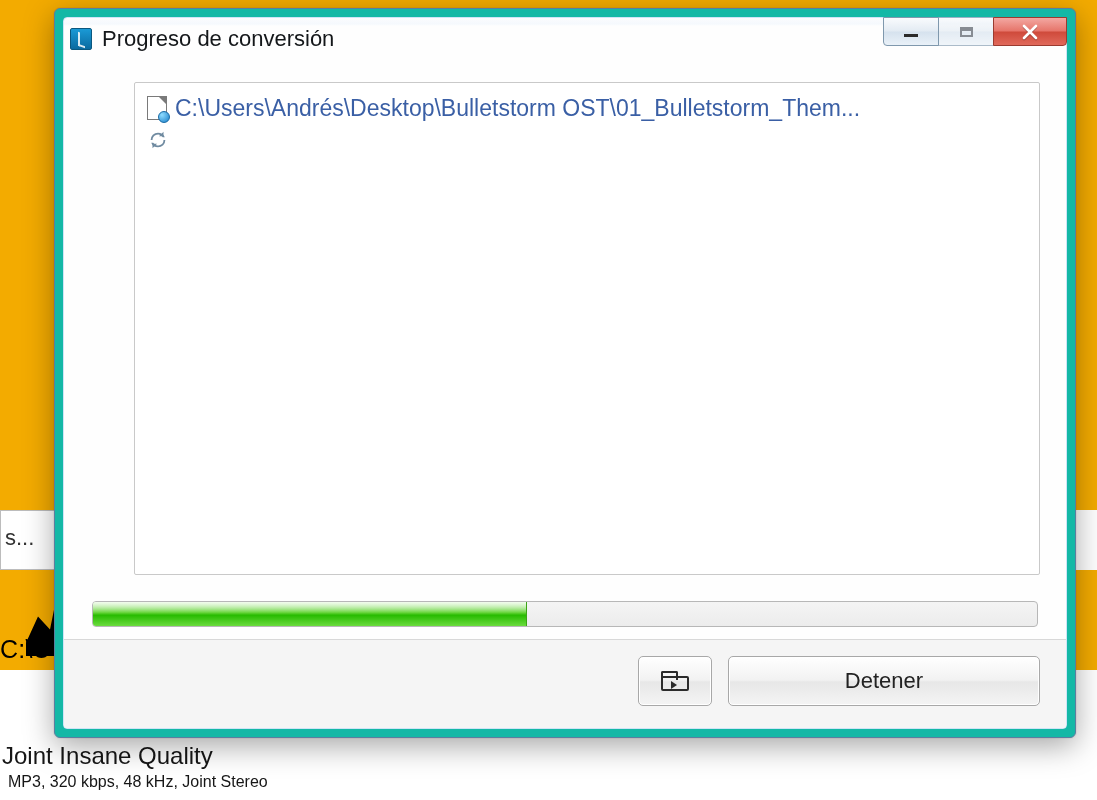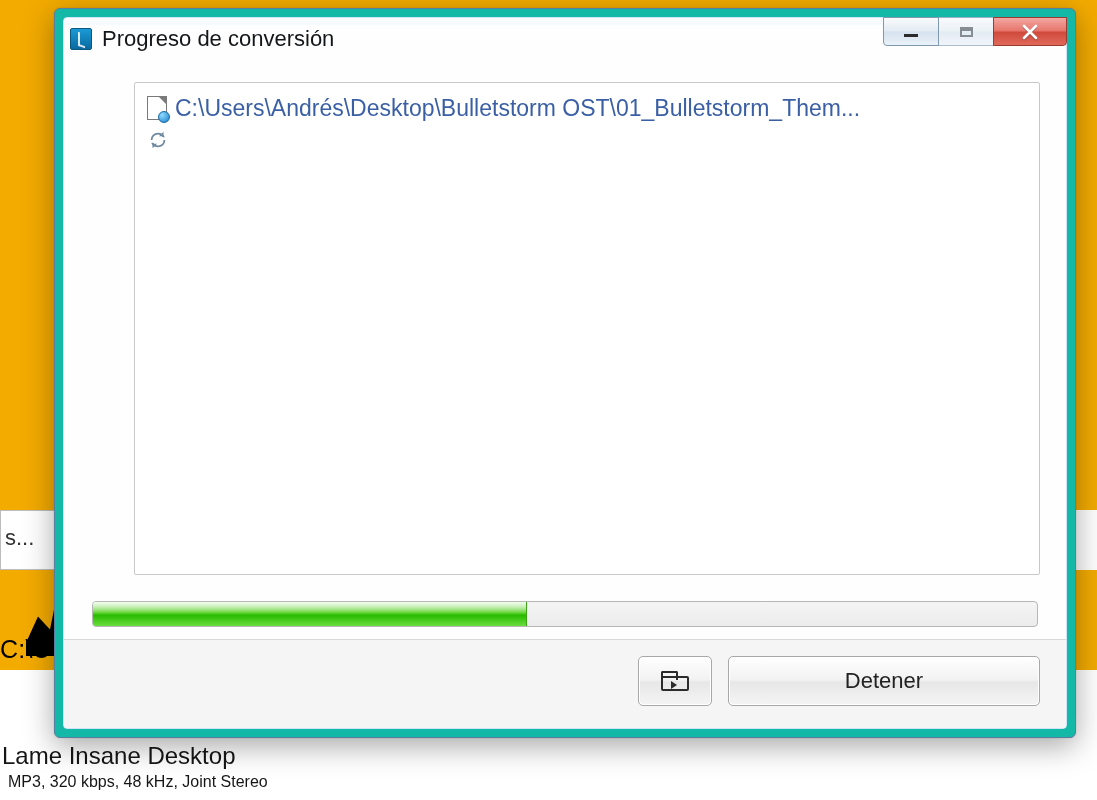--- a/index.html
+++ b/index.html
@@ -161,21 +161,21 @@
 </style>
 </head>
 <body>
 
 <div class="bg-window">
   <div class="bg-yellow"></div>
   <div class="bg-bar1">s...</div>
   <div class="bg-yellow2"></div>
   <div class="bg-shape"></div>
   <div class="bg-text1">C:\U</div>
-  <div class="bg-caption">Lame Insane Desktop</div>
+  <div class="bg-caption">Joint Insane Quality</div>
   <div class="bg-sub">MP3, 320 kbps, 48 kHz, Joint Stereo</div>
 </div>
 
 <div class="dialog">
   <div class="inner-frame">
 
     <div class="titlebar">
       <div class="app-icon"></div>
       <div class="title">Progreso de conversión</div>
 

